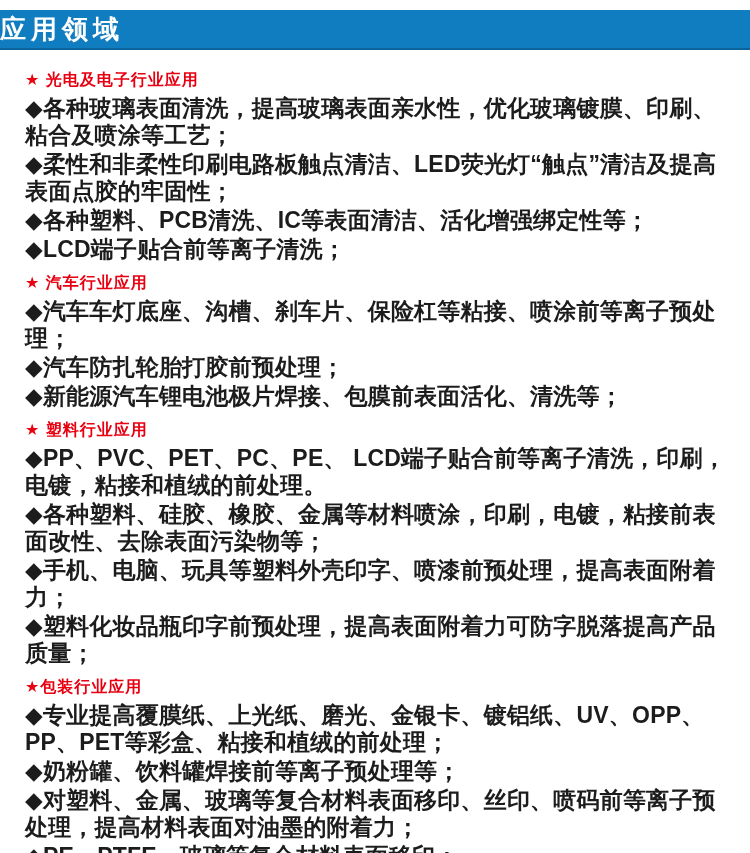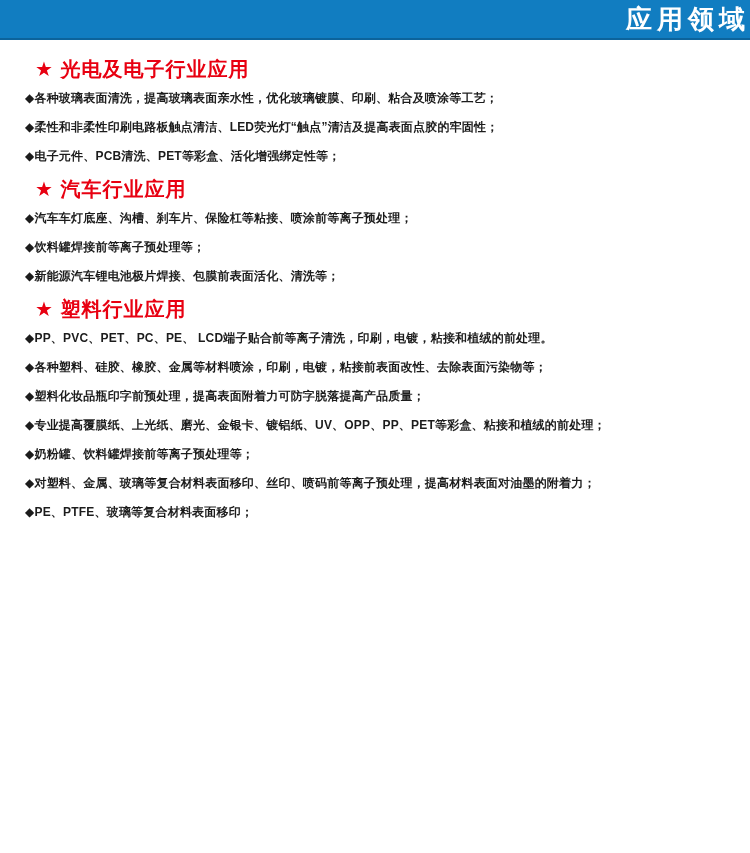--- a/index.html
+++ b/index.html
@@ -5,71 +5,75 @@
   html, body { margin: 0; padding: 0; }
   body {
     width: 750px;
     height: 853px;
     overflow: hidden;
     background: var(--page-bg, #ffffff);
     font-family: "Liberation Sans", "DejaVu Sans", sans-serif;
   }
   .page { width: 750px; height: 853px; }
   .banner {
+    margin-top: 10px;
     height: 38px;
     background: var(--banner-bg, #117dc1);
     border-bottom: 2px solid var(--banner-border, #0c639b);
     display: flex;
     align-items: center;
-    justify-content: flex-end;
+    justify-content: flex-start;
   }
   .banner-title {
     color: #ffffff;
     font-size: 26px;
     font-weight: bold;
     letter-spacing: 5px;
   }
   .content {
     padding: 10px 24px 0 25px;
   }
   .heading {
     color: var(--heading-red, #e80011);
-    font-size: 20px;
+    font-size: 16px;
     font-weight: bold;
     line-height: 27px;
     letter-spacing: 1px;
-    margin: 6px 0 2px 10px;
+    margin: 6px 0 2px 0;
   }
   .item {
     color: var(--text, #1c1c1c);
-    font-size: 12px;
+    font-size: 23px;
     font-weight: 600;
     line-height: 27px;
     margin: 0 0 2px 0;
     letter-spacing: 0.2px;
   }
 </style>
 </head>
 <body>
 
 <div class="page">
   <div class="banner">
     <span class="banner-title">应用领域</span>
   </div>
   <div class="content">
       <p class="heading">★ 光电及电子行业应用</p>
       <p class="item">◆各种玻璃表面清洗，提高玻璃表面亲水性，优化玻璃镀膜、印刷、粘合及喷涂等工艺；</p>
       <p class="item">◆柔性和非柔性印刷电路板触点清洁、LED荧光灯“触点”清洁及提高表面点胶的牢固性；</p>
-      <p class="item">◆电子元件、PCB清洗、PET等彩盒、活化增强绑定性等；</p>
+      <p class="item">◆各种塑料、PCB清洗、IC等表面清洁、活化增强绑定性等；</p>
+      <p class="item">◆LCD端子贴合前等离子清洗；</p>
       <p class="heading">★ 汽车行业应用</p>
       <p class="item">◆汽车车灯底座、沟槽、刹车片、保险杠等粘接、喷涂前等离子预处理；</p>
-      <p class="item">◆饮料罐焊接前等离子预处理等；</p>
+      <p class="item">◆汽车防扎轮胎打胶前预处理；</p>
       <p class="item">◆新能源汽车锂电池极片焊接、包膜前表面活化、清洗等；</p>
       <p class="heading">★ 塑料行业应用</p>
       <p class="item">◆PP、PVC、PET、PC、PE、 LCD端子贴合前等离子清洗，印刷，电镀，粘接和植绒的前处理。</p>
       <p class="item">◆各种塑料、硅胶、橡胶、金属等材料喷涂，印刷，电镀，粘接前表面改性、去除表面污染物等；</p>
+      <p class="item">◆手机、电脑、玩具等塑料外壳印字、喷漆前预处理，提高表面附着力；</p>
       <p class="item">◆塑料化妆品瓶印字前预处理，提高表面附着力可防字脱落提高产品质量；</p>
+      <p class="heading">★包装行业应用</p>
       <p class="item">◆专业提高覆膜纸、上光纸、磨光、金银卡、镀铝纸、UV、OPP、PP、PET等彩盒、粘接和植绒的前处理；</p>
       <p class="item">◆奶粉罐、饮料罐焊接前等离子预处理等；</p>
       <p class="item">◆对塑料、金属、玻璃等复合材料表面移印、丝印、喷码前等离子预处理，提高材料表面对油墨的附着力；</p>
       <p class="item">◆PE、PTFE、玻璃等复合材料表面移印；</p>
     </div>
 </div>
 
 </body></html>

